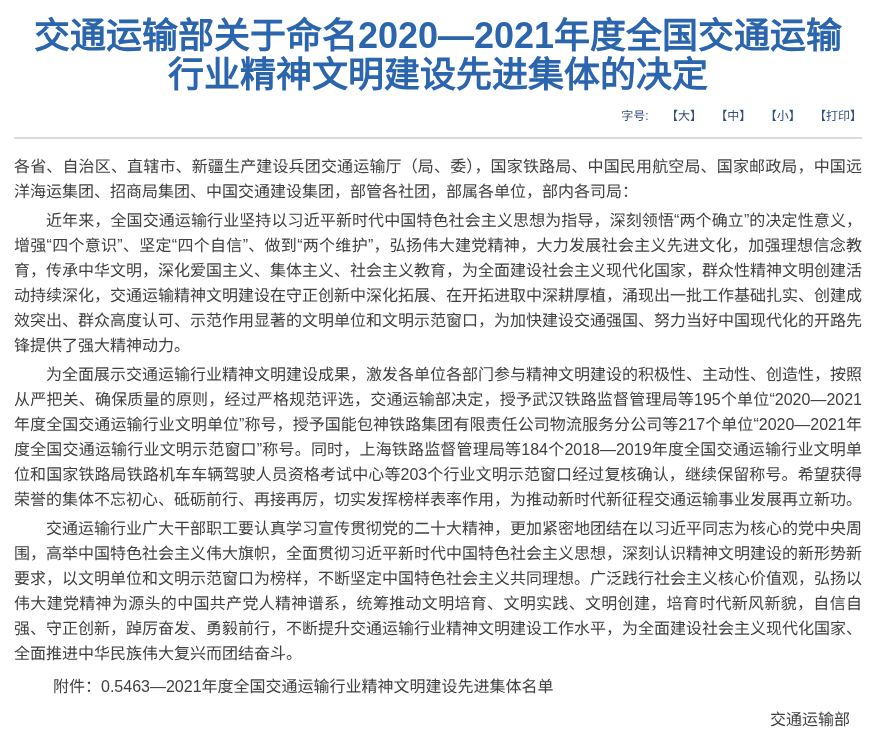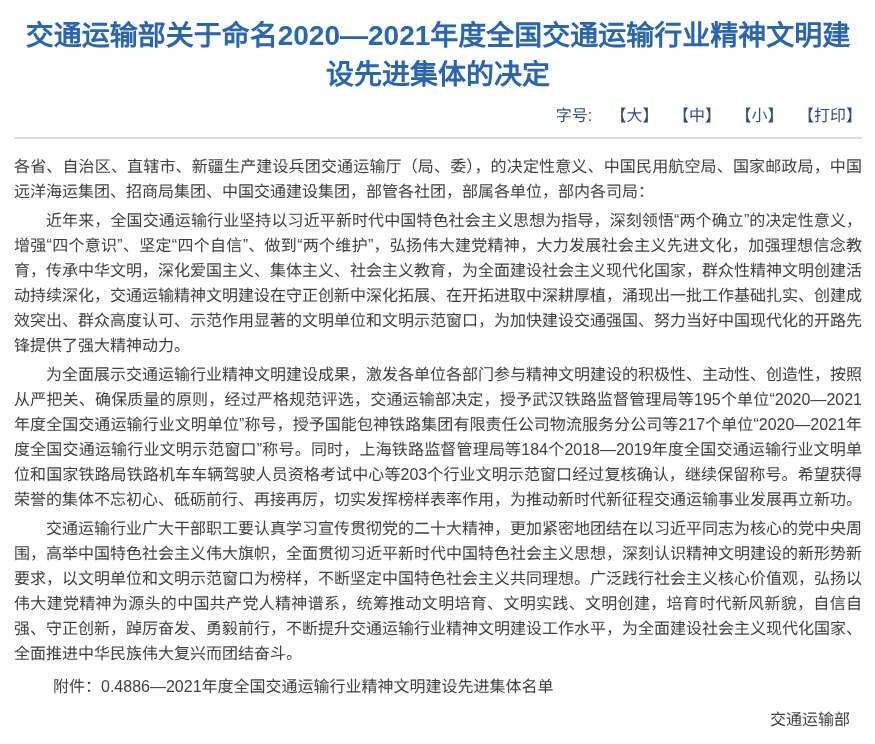--- a/index.html
+++ b/index.html
@@ -15,30 +15,30 @@
     font-family: "Liberation Sans", "DejaVu Sans", sans-serif;
     color: #3f3f3f;
   }
   .doc {
     width: 875px;
     box-sizing: border-box;
     padding: 0 13px 0 14px;
   }
   .page-title {
     color: #2b65ad;
-    font-size: 28px;
+    font-size: 36px;
     line-height: 39px;
     font-weight: bold;
     text-align: center;
     margin: 16px 6px 0 6px;
   }
   .fontbar {
     margin-top: 13px;
     text-align: right;
-    font-size: 16px;
+    font-size: 12px;
     line-height: 18px;
     color: #334e7d;
     white-space: nowrap;
   }
   .fontbar .fs-label {
     margin-right: 4px;
   }
   .fontbar a {
     color: #334e7d;
     text-decoration: none;
@@ -90,27 +90,27 @@
     <a href="#">【大】</a>
     <a href="#">【中】</a>
     <a href="#">【小】</a>
     <a href="#">【打印】</a>
   </div>
 
   <hr class="divider">
 
   <div class="content">
 
-    <p class="recipients">各省、自治区、直辖市、新疆生产建设兵团交通运输厅（局、委），的决定性意义、中国民用航空局、国家邮政局，中国远洋海运集团、招商局集团、中国交通建设集团，部管各社团，部属各单位，部内各司局：</p>
+    <p class="recipients">各省、自治区、直辖市、新疆生产建设兵团交通运输厅（局、委），国家铁路局、中国民用航空局、国家邮政局，中国远洋海运集团、招商局集团、中国交通建设集团，部管各社团，部属各单位，部内各司局：</p>
 
     <p>近年来，全国交通运输行业坚持以习近平新时代中国特色社会主义思想为指导，深刻领悟“两个确立”的决定性意义，增强“四个意识”、坚定“四个自信”、做到“两个维护”，弘扬伟大建党精神，大力发展社会主义先进文化，加强理想信念教育，传承中华文明，深化爱国主义、集体主义、社会主义教育，为全面建设社会主义现代化国家，群众性精神文明创建活动持续深化，交通运输精神文明建设在守正创新中深化拓展、在开拓进取中深耕厚植，涌现出一批工作基础扎实、创建成效突出、群众高度认可、示范作用显著的文明单位和文明示范窗口，为加快建设交通强国、努力当好中国现代化的开路先锋提供了强大精神动力。</p>
 
     <p>为全面展示交通运输行业精神文明建设成果，激发各单位各部门参与精神文明建设的积极性、主动性、创造性，按照从严把关、确保质量的原则，经过严格规范评选，交通运输部决定，授予武汉铁路监督管理局等195个单位“2020—2021年度全国交通运输行业文明单位”称号，授予国能包神铁路集团有限责任公司物流服务分公司等217个单位“2020—2021年度全国交通运输行业文明示范窗口”称号。同时，上海铁路监督管理局等184个2018—2019年度全国交通运输行业文明单位和国家铁路局铁路机车车辆驾驶人员资格考试中心等203个行业文明示范窗口经过复核确认，继续保留称号。希望获得荣誉的集体不忘初心、砥砺前行、再接再厉，切实发挥榜样表率作用，为推动新时代新征程交通运输事业发展再立新功。</p>
 
     <p>交通运输行业广大干部职工要认真学习宣传贯彻党的二十大精神，更加紧密地团结在以习近平同志为核心的党中央周围，高举中国特色社会主义伟大旗帜，全面贯彻习近平新时代中国特色社会主义思想，深刻认识精神文明建设的新形势新要求，以文明单位和文明示范窗口为榜样，不断坚定中国特色社会主义共同理想。广泛践行社会主义核心价值观，弘扬以伟大建党精神为源头的中国共产党人精神谱系，统筹推动文明培育、文明实践、文明创建，培育时代新风新貌，自信自强、守正创新，踔厉奋发、勇毅前行，不断提升交通运输行业精神文明建设工作水平，为全面建设社会主义现代化国家、全面推进中华民族伟大复兴而团结奋斗。</p>
 
-    <p class="attach-1">附件：0.4886—2021年度全国交通运输行业精神文明建设先进集体名单</p>
+    <p class="attach-1">附件：0.5463—2021年度全国交通运输行业精神文明建设先进集体名单</p>
 
 
     <p class="signature">交通运输部</p>
 
   </div>
 </div>
 
 </body></html>

